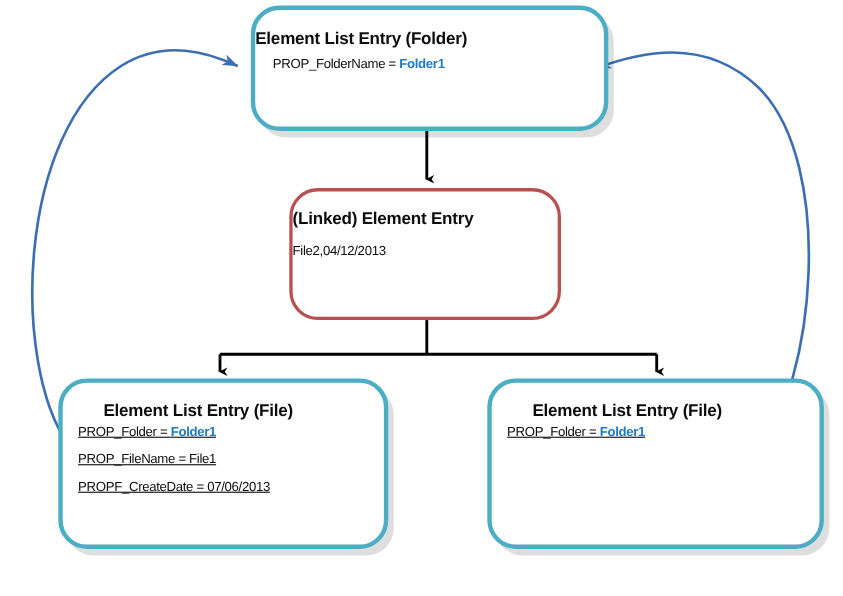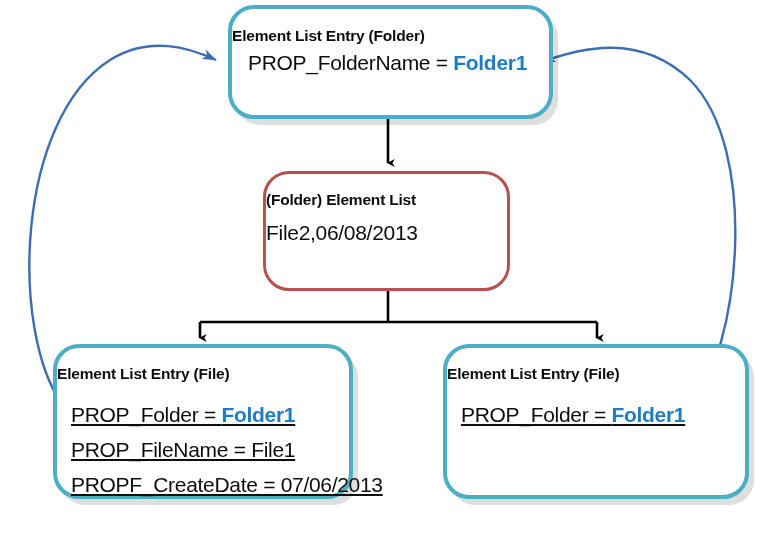--- a/index.html
+++ b/index.html
@@ -41,21 +41,21 @@
 
   .node-title {
     font-weight: bold;
     color: #0d0d0d;
     font-size: 15.5px;
     letter-spacing: -0.2px;
     white-space: nowrap;
   }
   .node-row {
     color: #0d0d0d;
-    font-size: 21px;
+    font-size: 12px;
     letter-spacing: -0.3px;
     white-space: nowrap;
   }
   .node-row.centered { text-align: center; }
   .accent {
     color: #1F7BC4;
     font-weight: bold;
   }
 
   
@@ -74,21 +74,21 @@
   #node-linked .node-row   { margin-bottom: 14px; }
 
   #node-file1 {
     left: 53px; top: 344px; width: 300px; height: 155px;
     padding-top: 17px;
   }
   #node-file2 {
     left: 443px; top: 344px; width: 306px; height: 155px;
     padding-top: 17px;
   }
-  #node-file1 .node-title, #node-file2 .node-title { margin-bottom: 20px; }
+  #node-file1 .node-title, #node-file2 .node-title { margin-bottom: 2px; padding-left: 37px; }
   #node-file1 .node-row, #node-file2 .node-row {
     margin-bottom: 11px; align-self: flex-start; margin-left: 14px; text-decoration: underline;
   }
 </style>
 </head>
 <body>
 
 <div id="canvas">
 
   <svg id="wires" viewBox="0 0 766 542" width="766" height="542">
@@ -125,22 +125,22 @@
   </svg>
 
   <div class="node teal" id="node-folder">
     <div class="node-title">Element List Entry (Folder)</div>
     <div class="node-row">
       <span>PROP_FolderName = </span><span class="accent">Folder1</span>
     </div>
   </div>
 
   <div class="node red" id="node-linked">
-    <div class="node-title">(Folder) Element List</div>
-    <div class="node-row centered">File2,06/08/2013</div>
+    <div class="node-title">(Linked) Element Entry</div>
+    <div class="node-row centered">File2,04/12/2013</div>
   </div>
 
   <div class="node teal" id="node-file1">
     <div class="node-title">Element List Entry (File)</div>
     <div class="node-row">
       <span>PROP_Folder = </span><span class="accent">Folder1</span>
     </div>
     <div class="node-row">PROP_FileName = File1</div>
     <div class="node-row">PROPF_CreateDate = 07/06/2013</div>
   </div>

